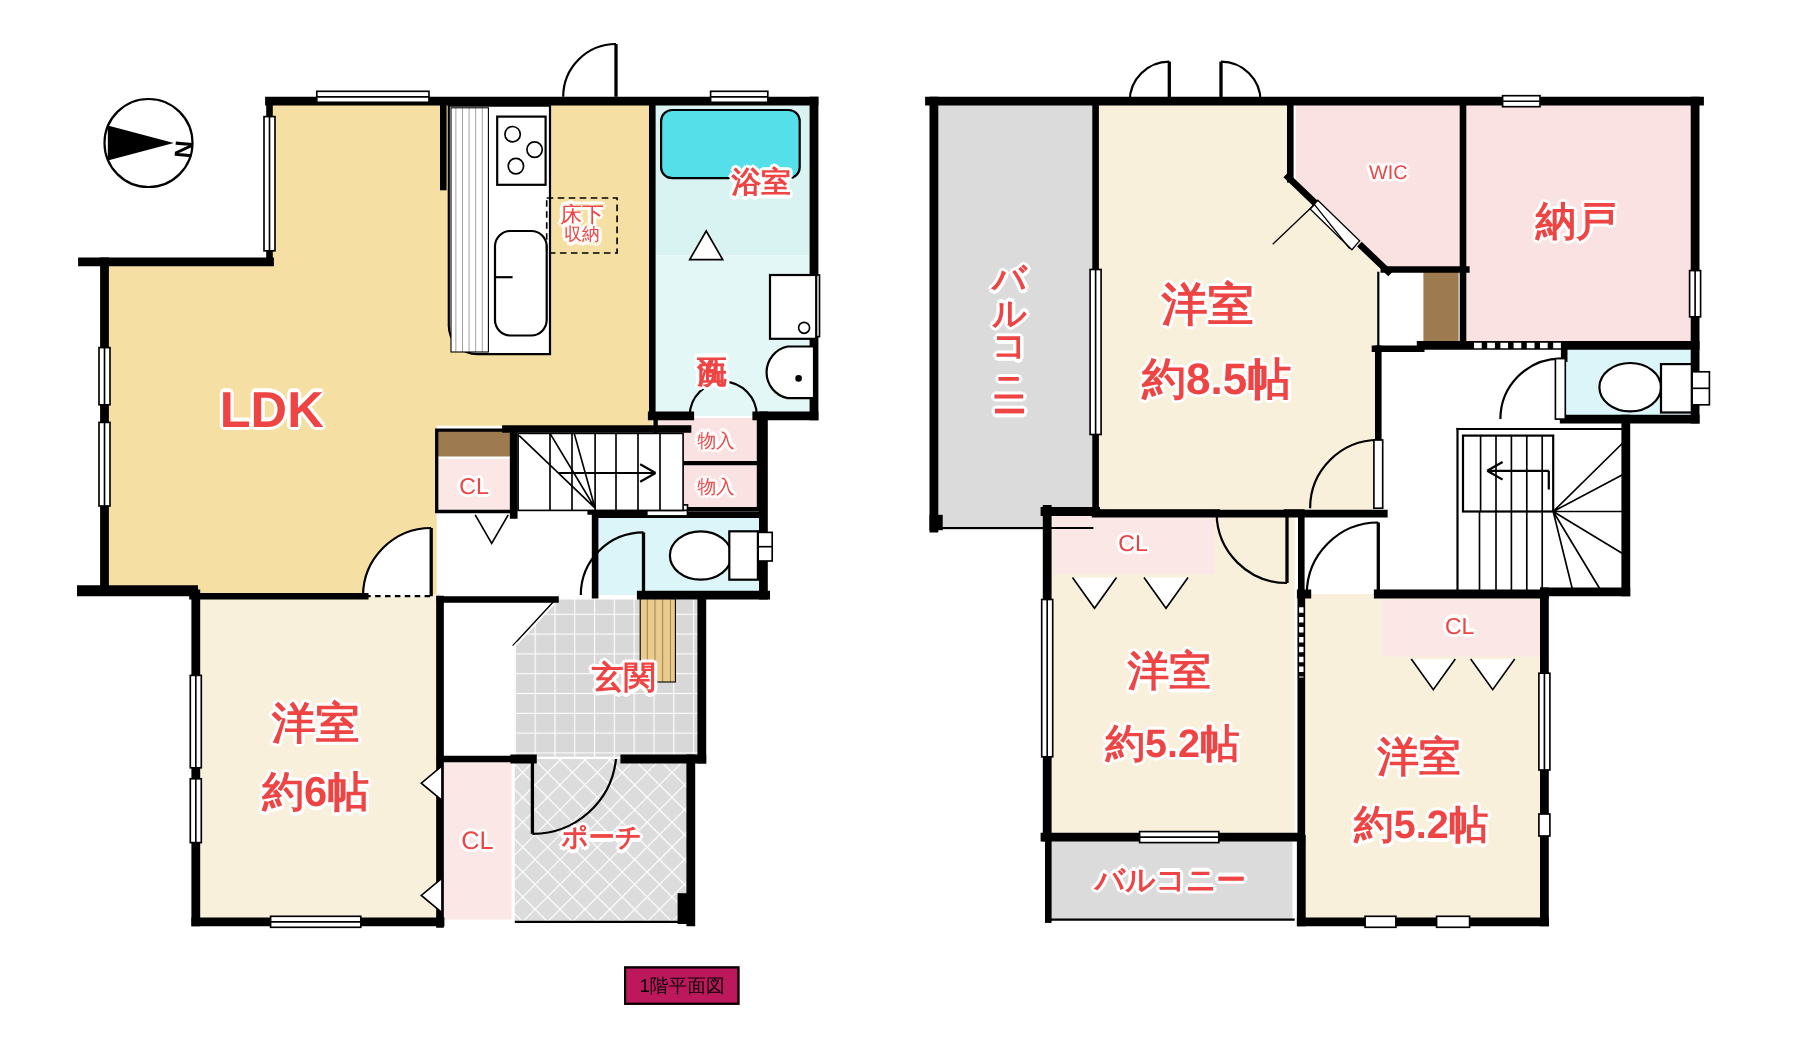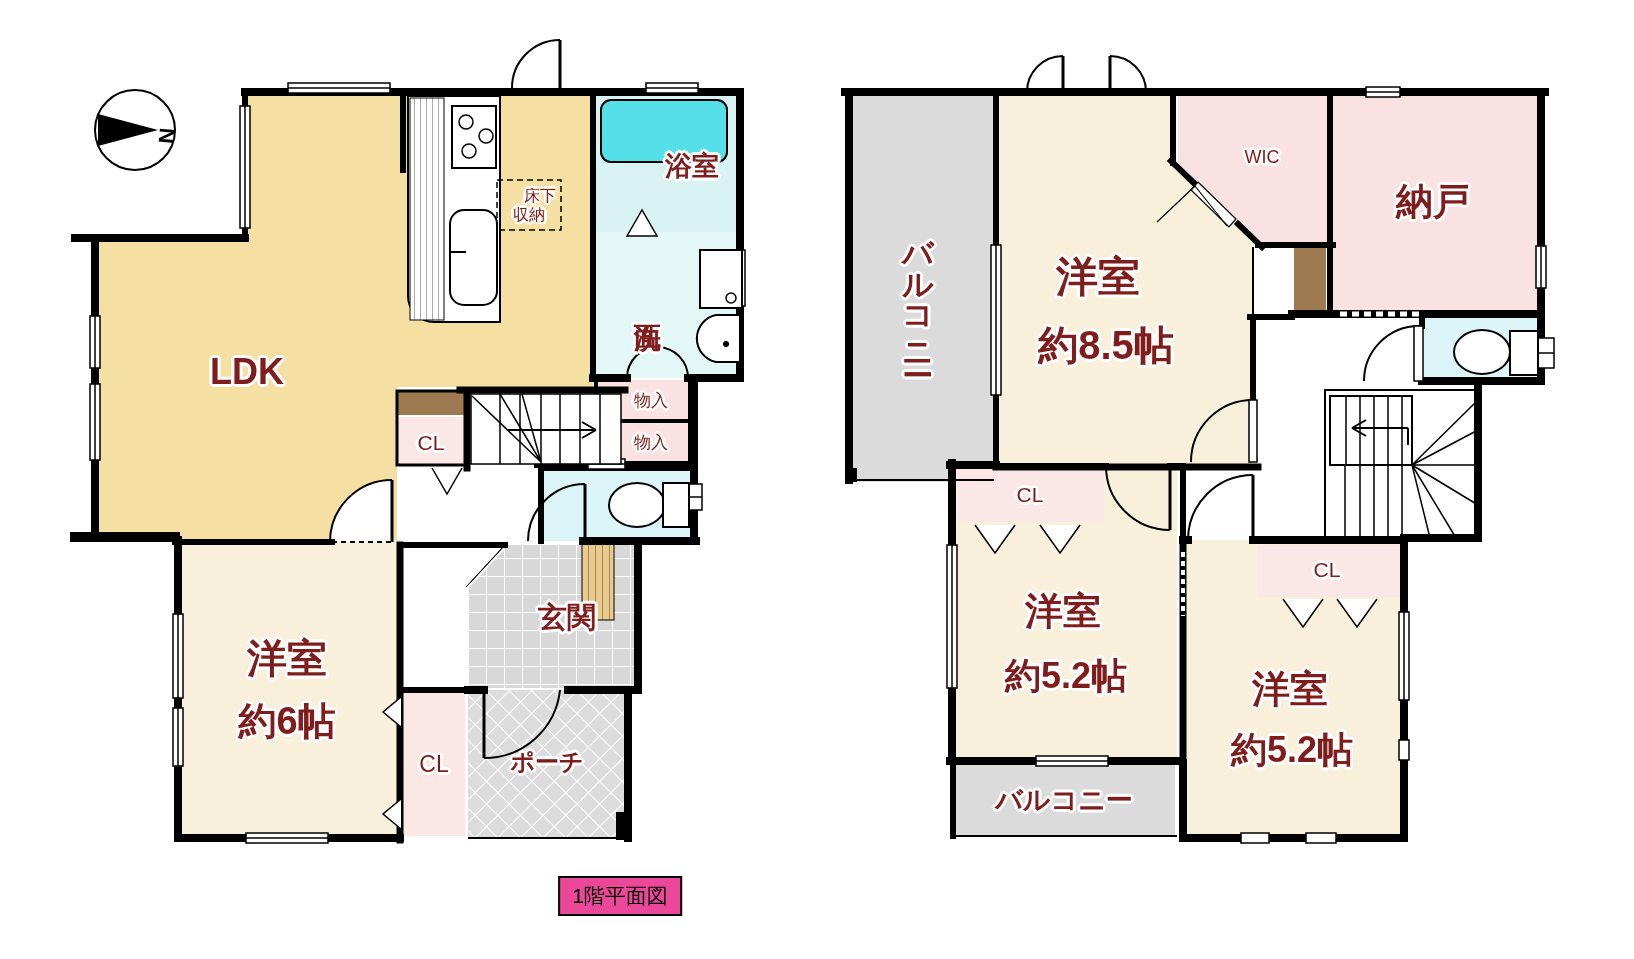--- a/index.html
+++ b/index.html
@@ -1,25 +1,25 @@
 <!DOCTYPE html>
 <html><head>
 <meta charset="utf-8">
 <style>
   html,body{margin:0;padding:0;background:#fff;}
   #stage{position:relative;width:1634px;height:959px;background:#fff;overflow:hidden;
          font-family:"Liberation Sans",sans-serif;}
   #plan-svg{position:absolute;left:0;top:0;}
-  .lbl{position:absolute;transform:translate(-50%,-50%);color:#7f1d1d;white-space:nowrap;line-height:1.05;
+  .lbl{position:absolute;transform:translate(-50%,-50%);color:#ef4444;white-space:nowrap;line-height:1.05;
        text-shadow:-2px -2px 0 #fff,2px -2px 0 #fff,-2px 2px 0 #fff,2px 2px 0 #fff,
                    0 -3px 0 #fff,0 3px 0 #fff,-3px 0 0 #fff,3px 0 0 #fff;}
   .b{font-weight:bold;}
   .vert{writing-mode:vertical-rl;}
-  .cap{position:absolute;transform:translate(-50%,-50%);border:2px solid #000;background:#ec4899;
-       padding:4px 12px;font-size:21px;color:#000;}
+  .cap{position:absolute;transform:translate(-50%,-50%);border:2px solid #000;background:#be185d;
+       padding:4px 12px;font-size:17px;color:#000;}
 </style>
 </head>
 <body>
 
 <div id="stage">
 
 <svg id="plan-svg" width="1634" height="959" viewBox="0 0 1634 959">
   <defs>
     <pattern id="gridTile" width="18" height="18" patternUnits="userSpaceOnUse">
       <rect width="18" height="18" fill="#D8D8D8"></rect>
@@ -275,22 +275,22 @@
       <path d="M1408,445 V428 M1408,428 H1352 M1352,428 L1366,420 M1352,428 L1366,436" stroke-width="2"></path>
     </g>
 
     <g fill="#fff" stroke="#000" stroke-width="2">
       <ellipse cx="1482" cy="352" rx="28" ry="22"></ellipse>
       <rect x="1510" y="331" width="28" height="44"></rect>
     </g>
   </g>
 </svg>
 
-<div class="lbl b" style="left:247px;top:372px;font-size:36px;">LDK</div>
-<div class="lbl" style="left:529px;top:196px;font-size:16px;margin-left:11px;">床下</div>
+<div class="lbl b" style="left:247px;top:372px;font-size:46px;">LDK</div>
+<div class="lbl" style="left:529px;top:196px;font-size:20px;">床下</div>
 <div class="lbl" style="left:529px;top:215px;font-size:16px;">収納</div>
 <div class="lbl b" style="left:692px;top:166px;font-size:27px;">浴室</div>
 <div class="lbl b vert" style="left:647px;top:303px;font-size:27px;">洗面</div>
 <div class="lbl" style="left:651px;top:401px;font-size:17px;">物入</div>
 <div class="lbl" style="left:651px;top:443px;font-size:17px;">物入</div>
 <div class="lbl" style="left:431px;top:443px;font-size:21px;">CL</div>
 <div class="lbl b" style="left:567px;top:617px;font-size:29px;">玄関</div>
 <div class="lbl b" style="left:287px;top:658px;font-size:40px;">洋室</div>
 <div class="lbl b" style="left:287px;top:722px;font-size:38px;">約6帖</div>
 <div class="lbl" style="left:434px;top:764px;font-size:23px;">CL</div>

